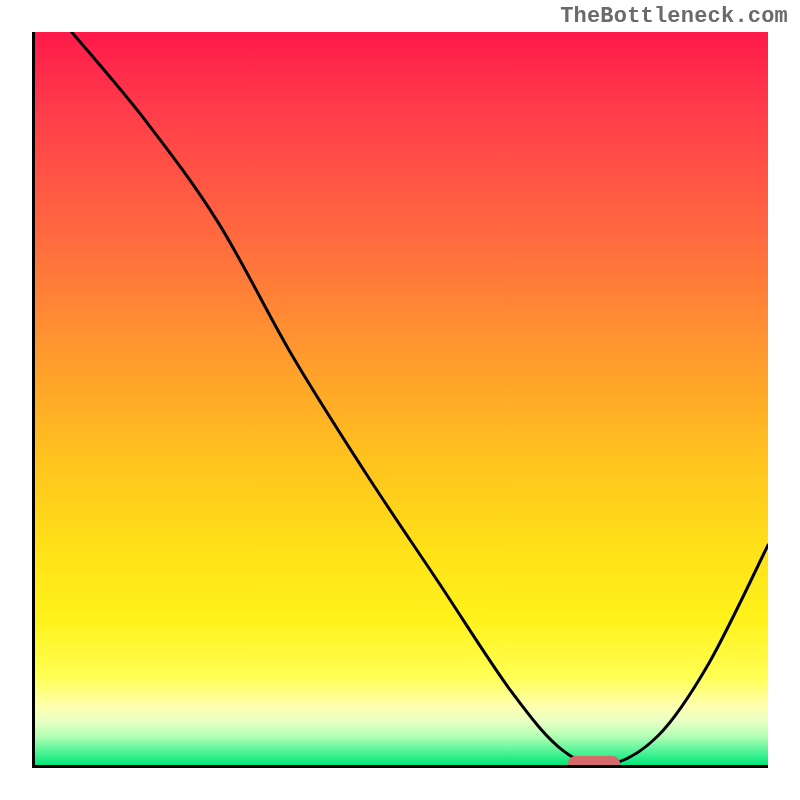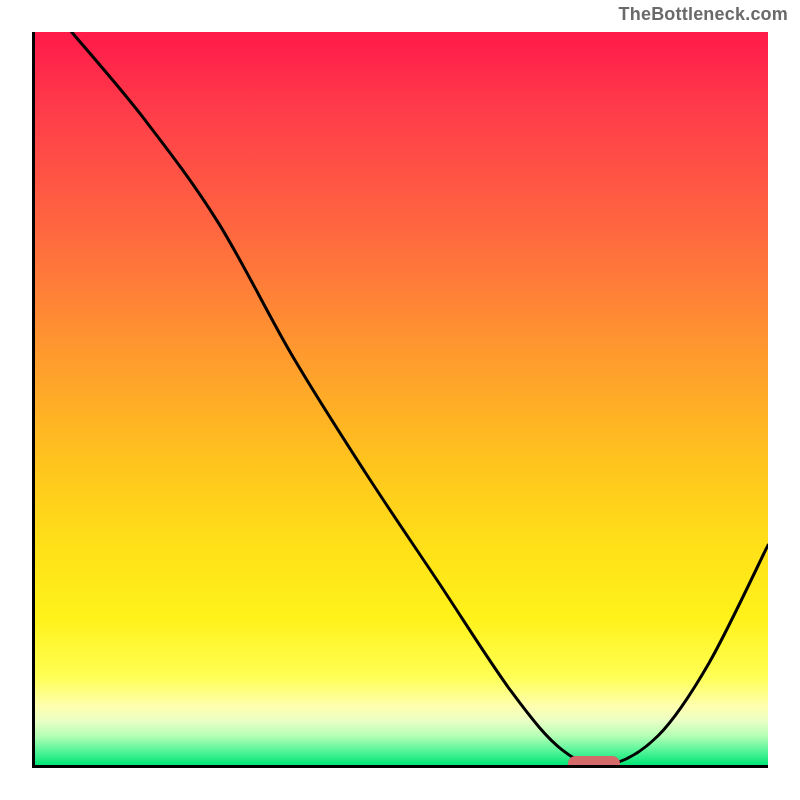--- a/index.html
+++ b/index.html
@@ -13,25 +13,26 @@
   }
   .canvas {
     position: relative;
     width: 800px;
     height: 800px;
   }
   .watermark {
     position: absolute;
     top: 4px;
     right: 12px;
-    font-size: 18px;
+    font-size: 22px;
     font-weight: 600;
     color: #6a6a6a;
     letter-spacing: 0.2px;
     user-select: none;
+    font-family: Liberation Mono, monospace;
   }
   .plot-area {
     position: absolute;
     left: 32px;
     top: 32px;
     width: 736px;
     height: 736px;
     border-left: 3px solid #000;
     border-bottom: 3px solid #000;
     box-sizing: border-box;

